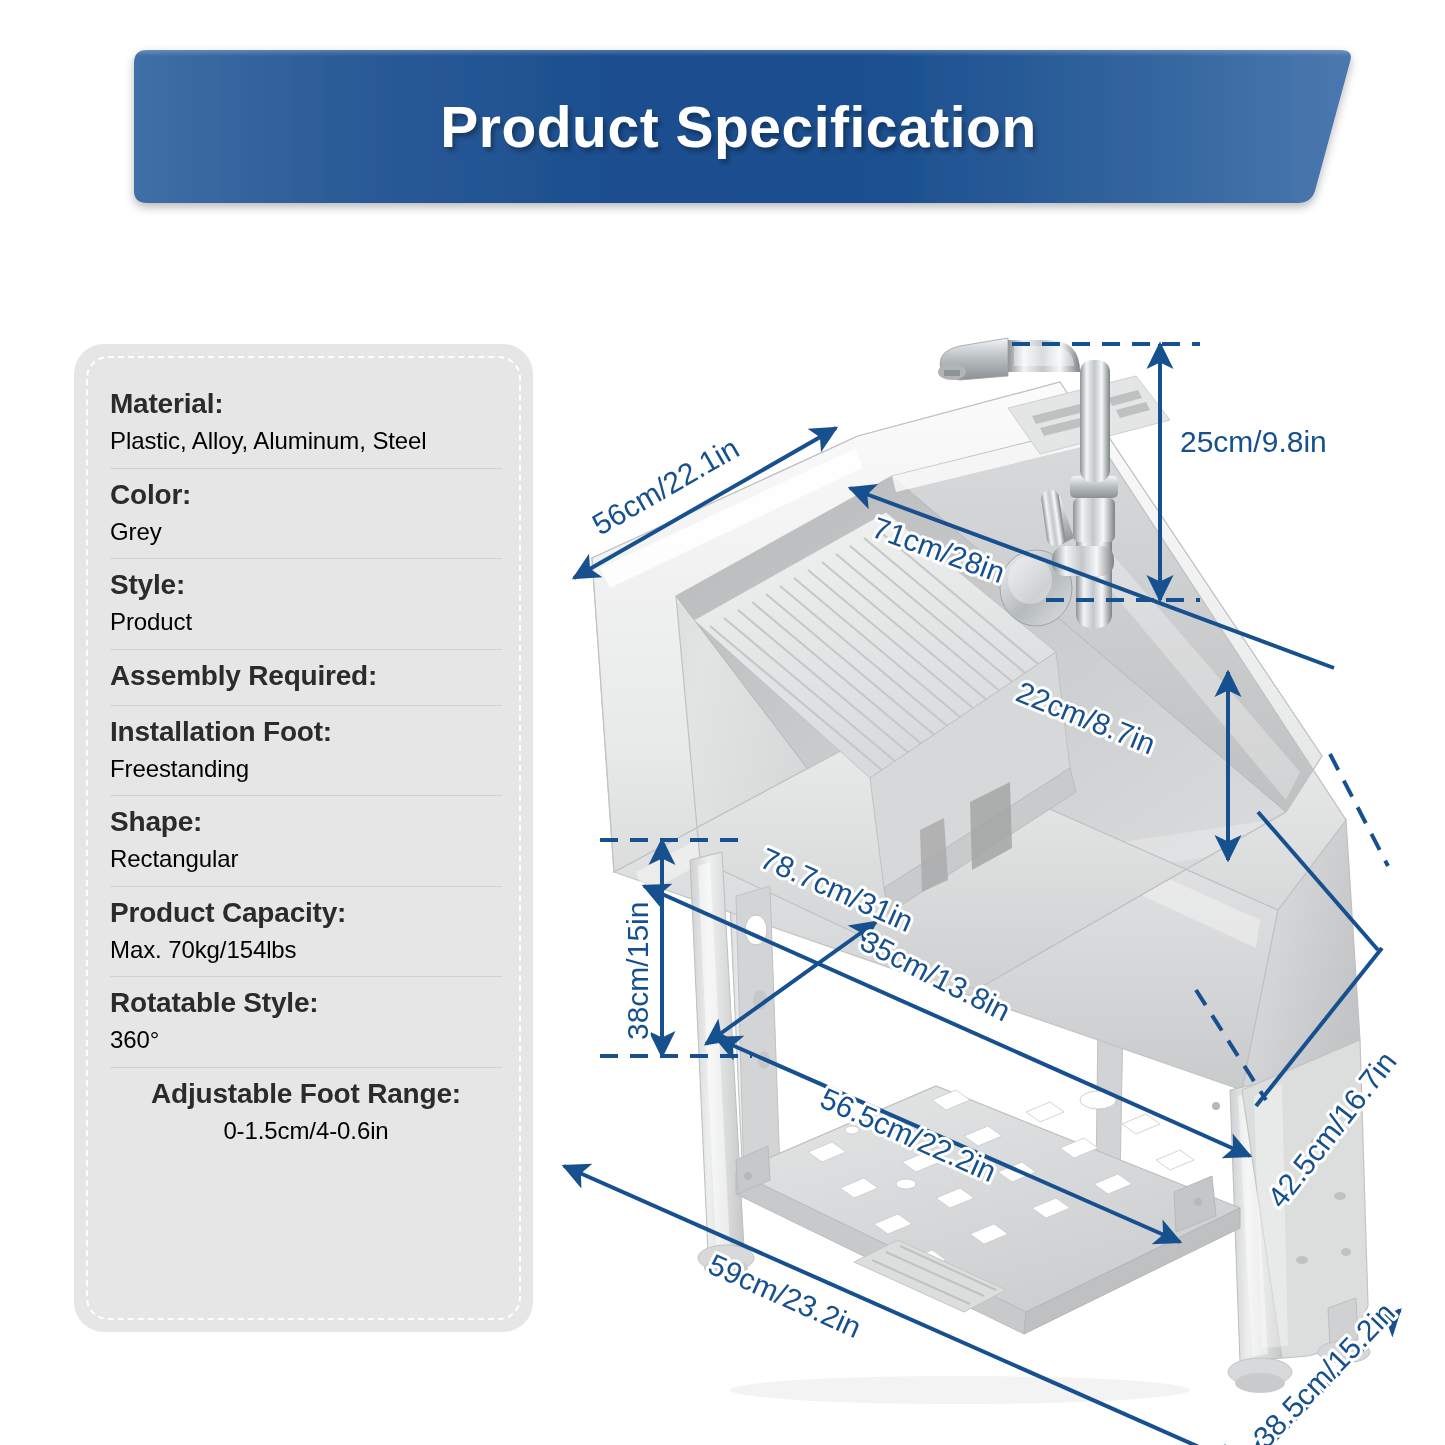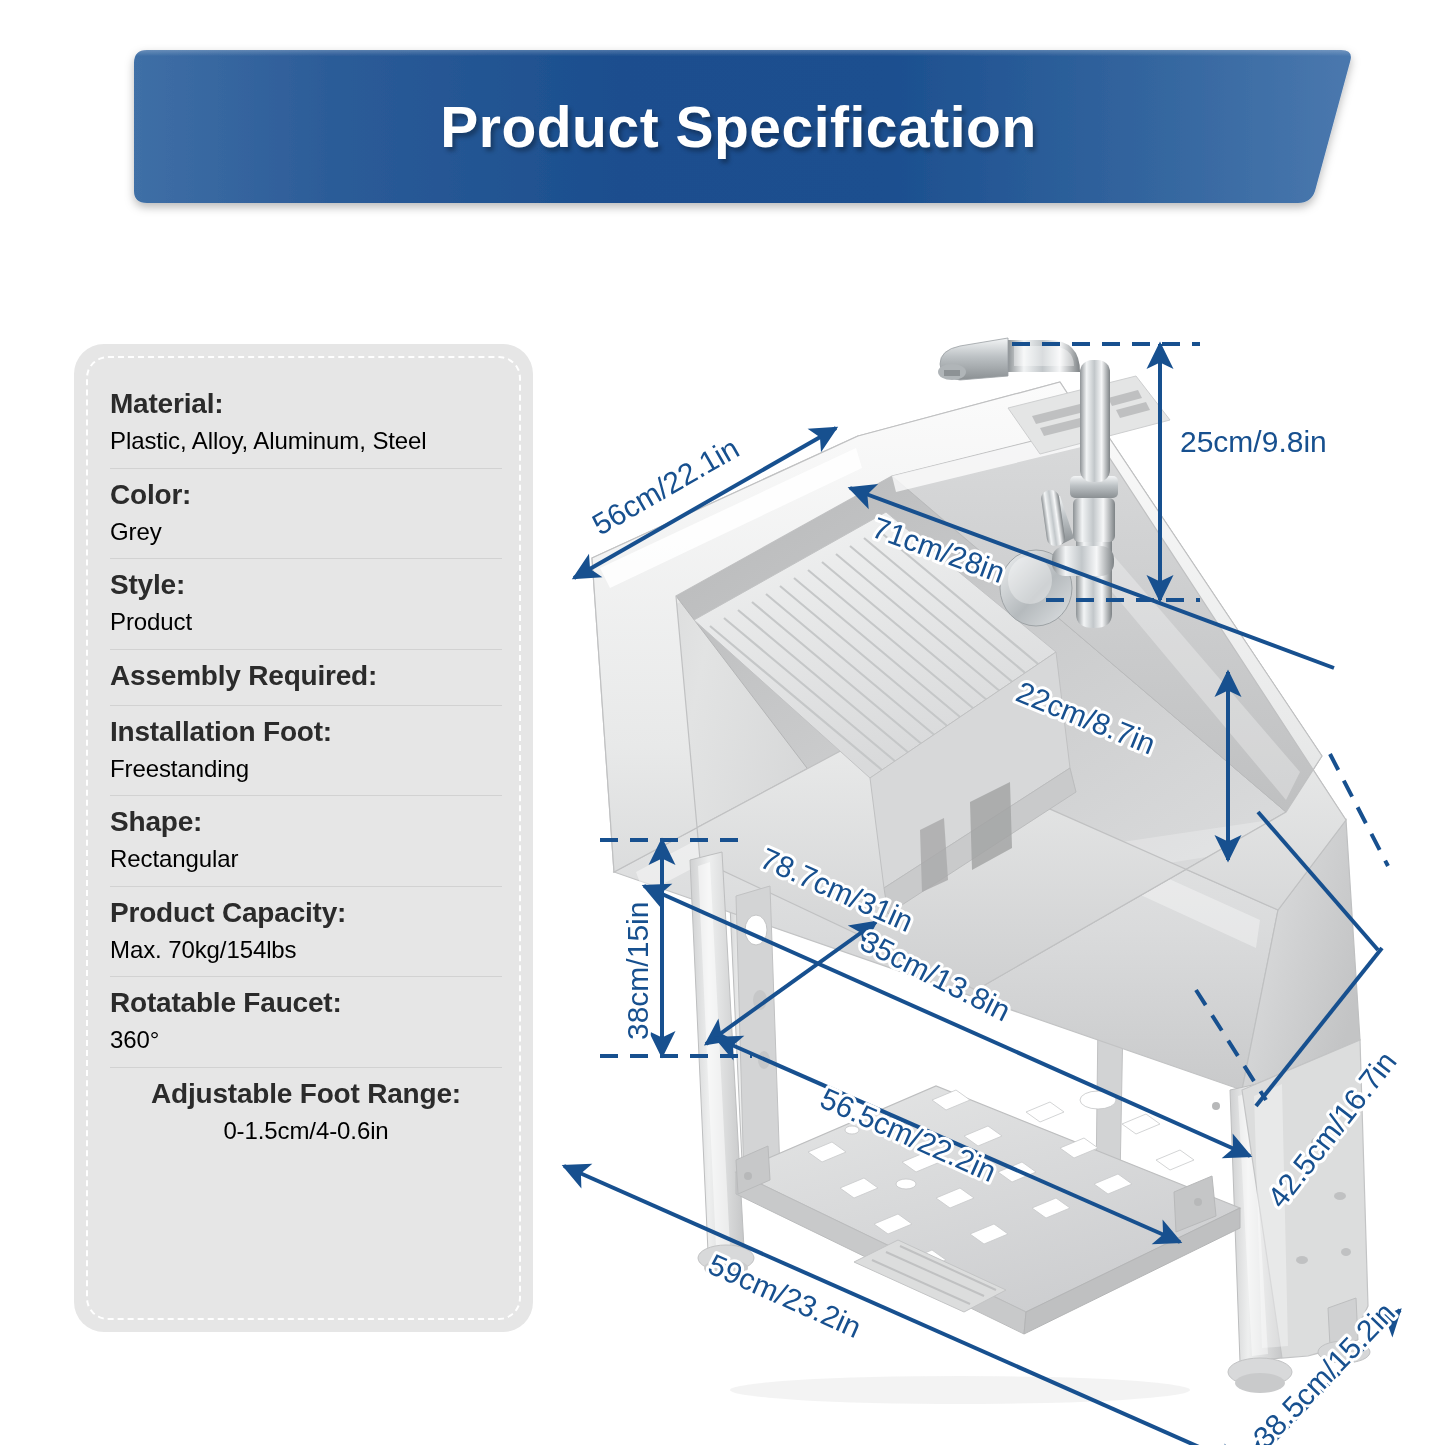--- a/index.html
+++ b/index.html
@@ -156,21 +156,21 @@
     <div class="spec-label">Shape:</div>
     <div class="spec-value">Rectangular</div>
   </div>
 
   <div class="spec-row">
     <div class="spec-label">Product Capacity:</div>
     <div class="spec-value">Max. 70kg/154lbs</div>
   </div>
 
   <div class="spec-row">
-    <div class="spec-label">Rotatable Faucet:</div>
+    <div class="spec-label">Rotatable Style:</div>
     <div class="spec-value">360°</div>
   </div>
 
   <div class="spec-row">
     <div class="spec-label">Adjustable Foot Range:</div>
     <div class="spec-value">0-1.5cm/4-0.6in</div>
   </div>
 
 </div>
 

